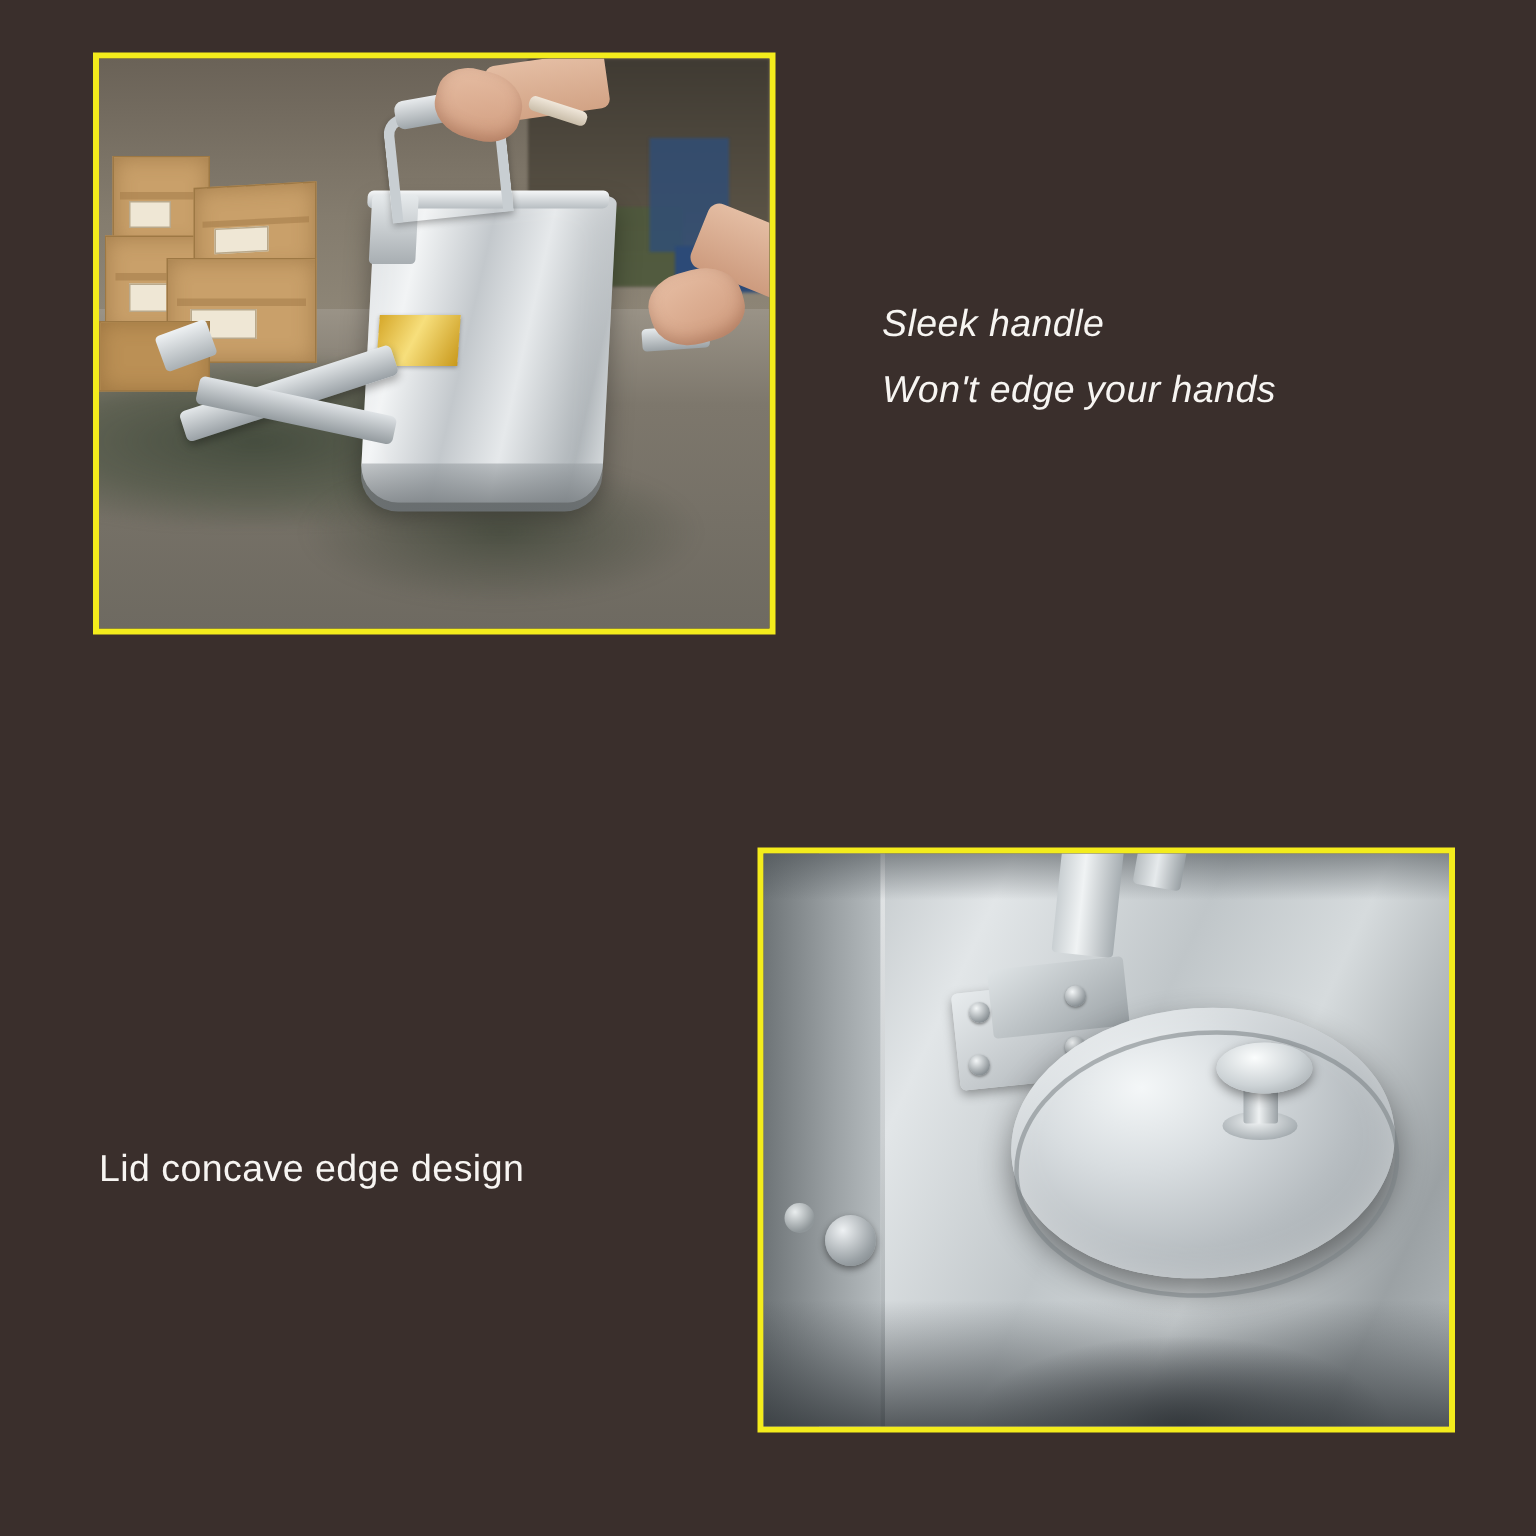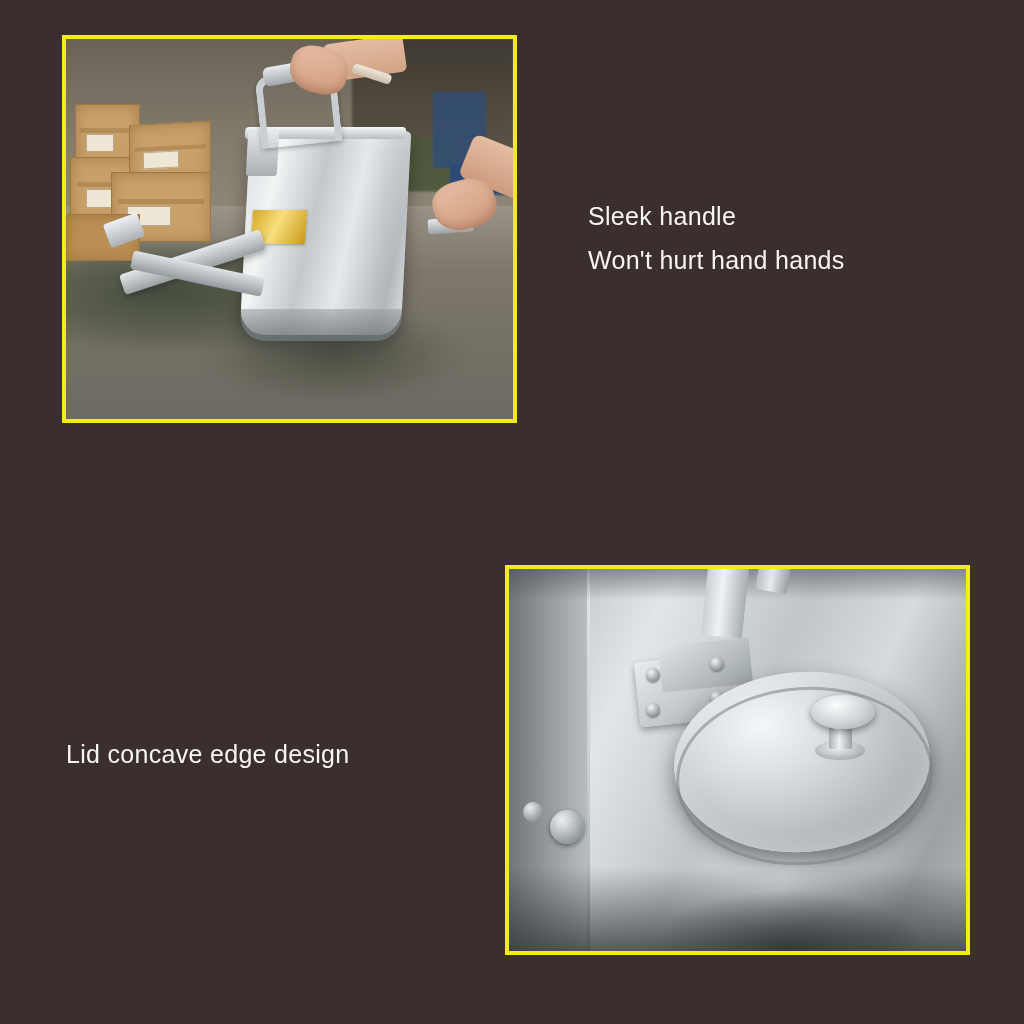--- a/index.html
+++ b/index.html
@@ -412,22 +412,22 @@
 
   
   .caption {
     position: absolute;
     color: #f7f5f2;
     font-size: 25px;
     line-height: 44px;
     letter-spacing: .3px;
     white-space: nowrap;
   }
-  .caption-top { left: 588px; top: 194px; }
-  .caption-bottom { left: 66px; top: 732px; }
+  .caption-top { left: 588px; top: 194px; font-style: italic; }
+  .caption-bottom { left: 66px; top: 757px; }
   .caption .line { display: block; }
 </style>
 </head>
 <body>
 
 <div class="poster">
 
   <div class="panel panel-top">
     <div class="photo1">
       <div class="p1-backwall"></div>
@@ -471,21 +471,21 @@
       <div class="hand-l-arm"></div>
       <div class="hand hand-l"></div>
       <div class="bracelet"></div>
       <div class="hand-r-arm"></div>
       <div class="hand hand-r"></div>
     </div>
   </div>
 
   <div class="caption caption-top">
     <span class="line">Sleek handle</span>
-    <span class="line">Won't hurt hand hands</span>
+    <span class="line">Won't edge your hands</span>
   </div>
 
   <div class="panel panel-bottom">
     <div class="photo2">
       <div class="p2-body"></div>
       <div class="p2-leftwall"></div>
       <div class="p2-seam"></div>
       <div class="p2-topstrip"></div>
 
       <div class="p2-handle-arm"></div>

